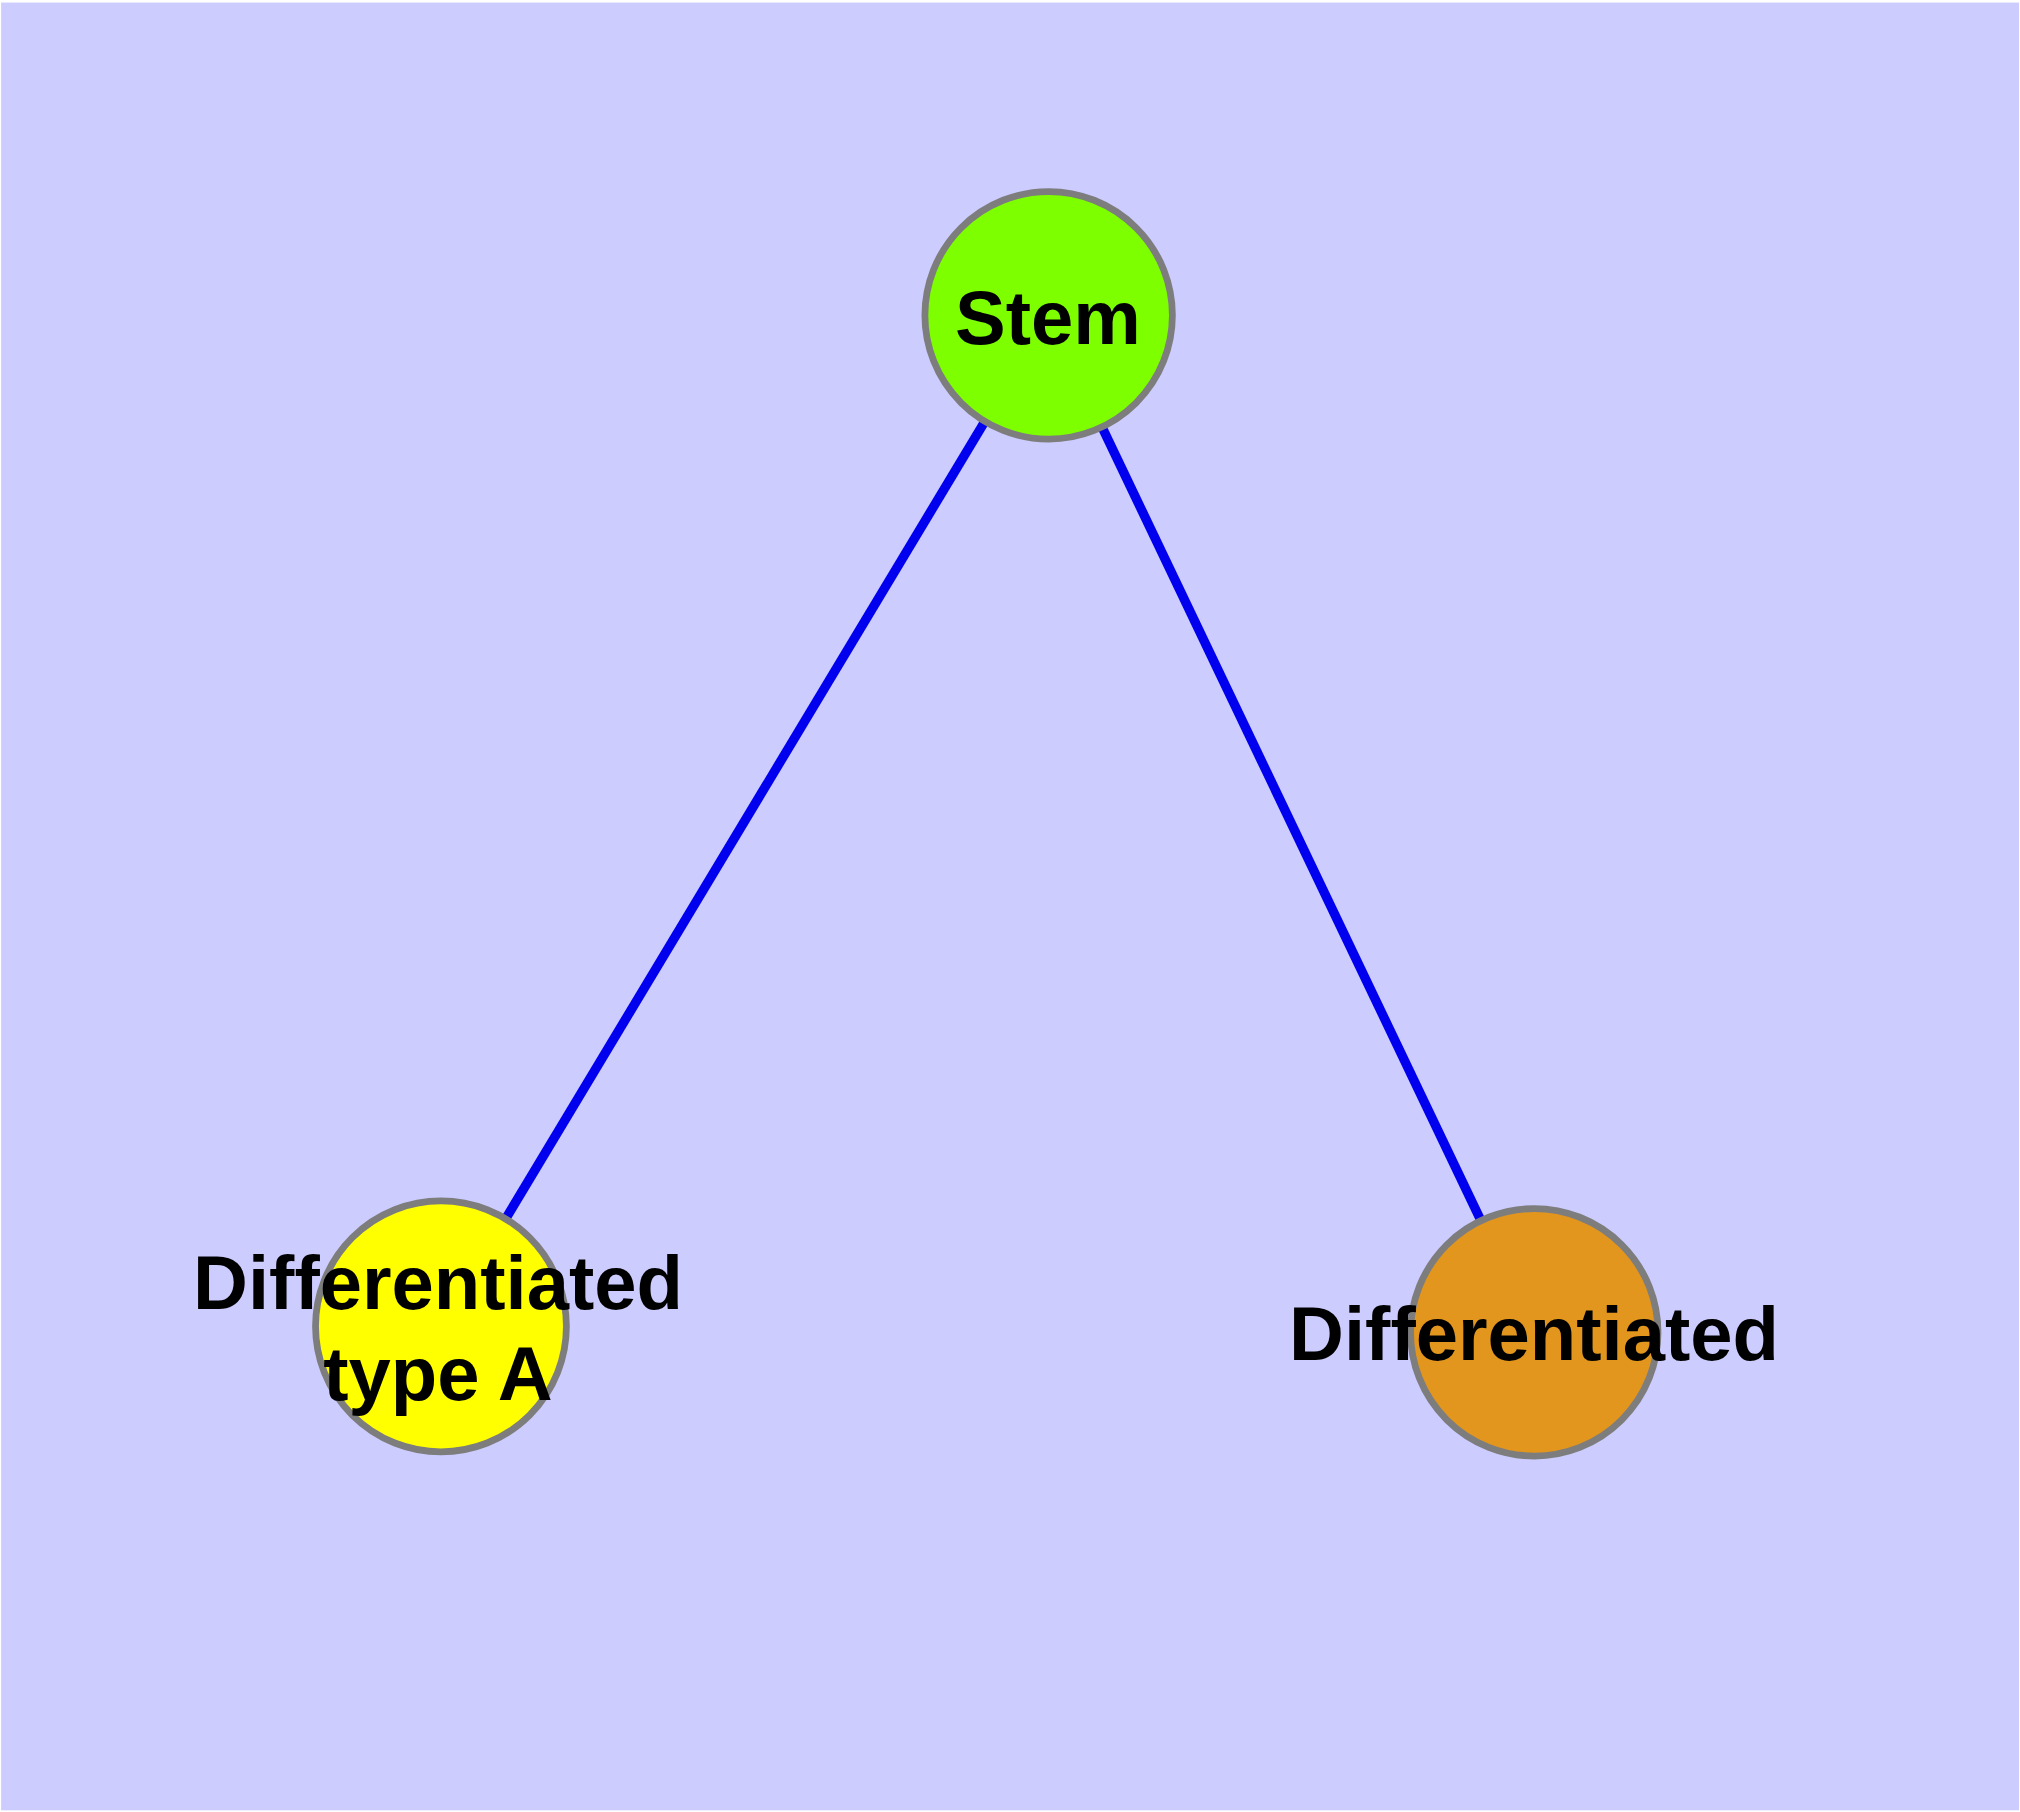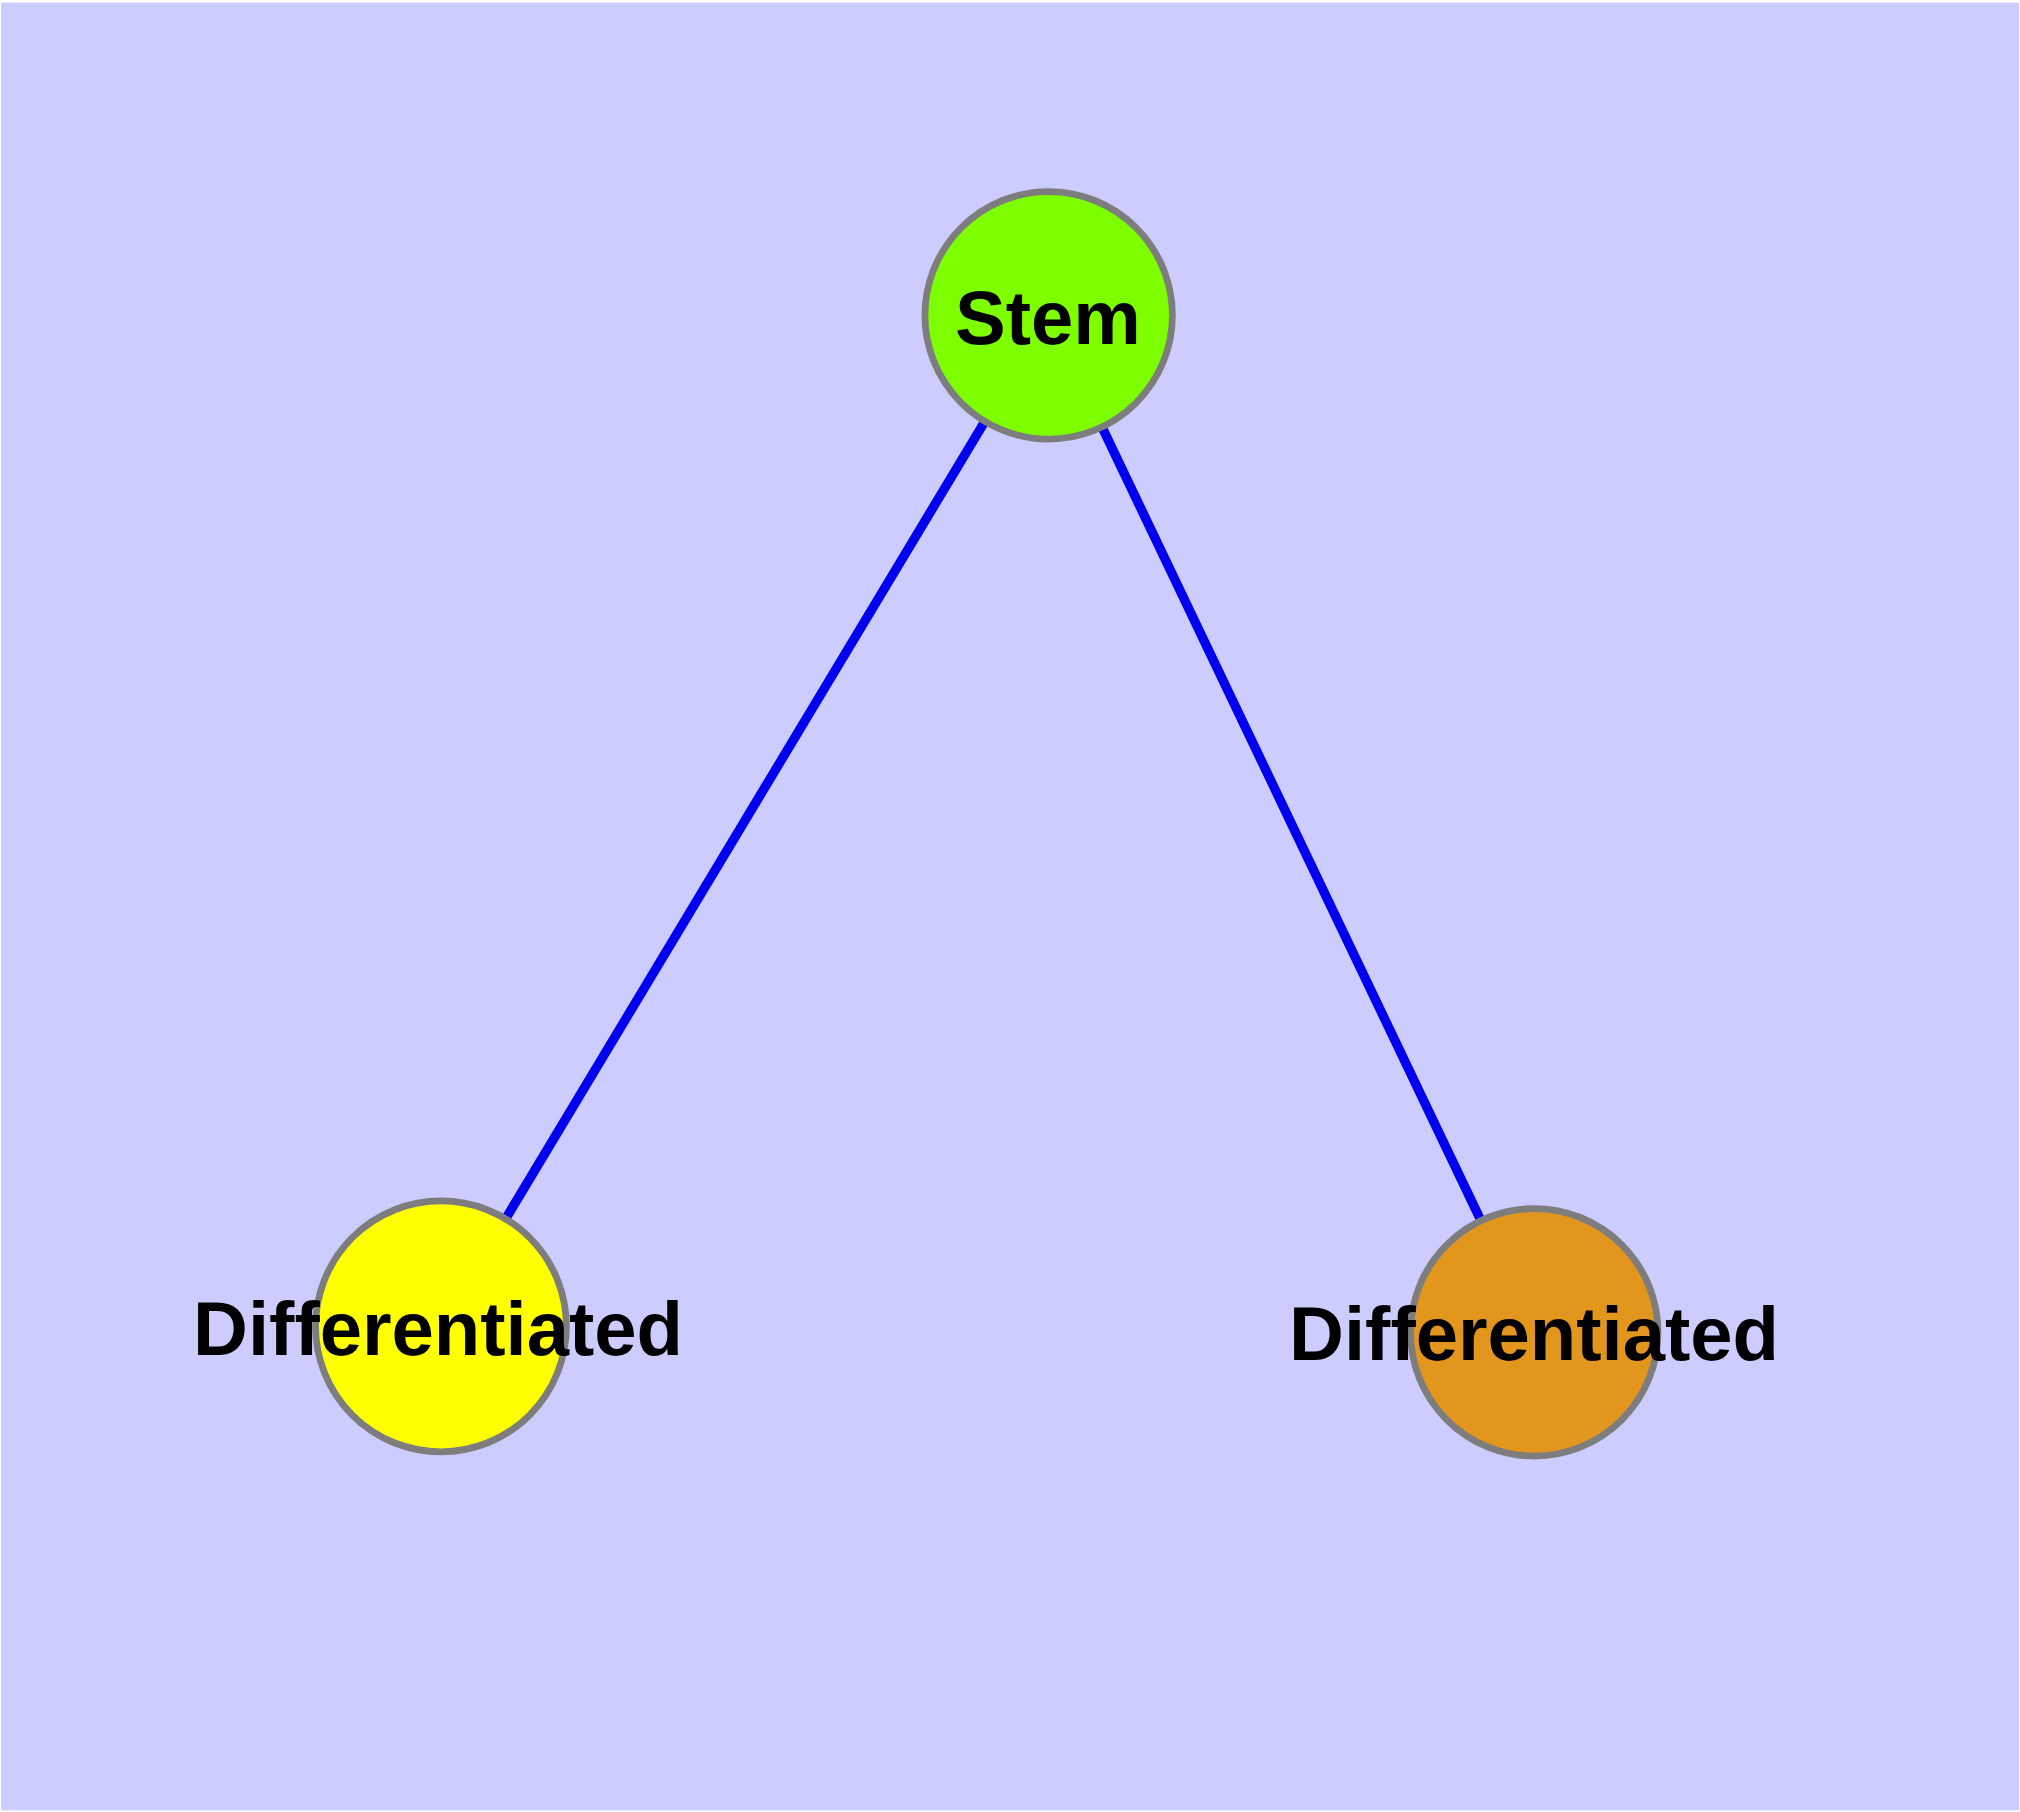--- a/index.html
+++ b/index.html
@@ -52,19 +52,20 @@
     <circle cx="520" cy="1565" r="148" stroke-width="8" fill="#FFFF00" stroke="#7D7D7D"></circle>
     <circle cx="1810" cy="1572" r="146" stroke-width="8" fill="#E2961E" stroke="#7D7D7D"></circle>
   </svg>
 
   <div class="node-label" id="label-stem">
     <div>Stem</div>
   </div>
 
   <div class="node-label" id="label-a">
     <div>Differentiated</div>
+    <div>type A</div>
   </div>
 
   <div class="node-label" id="label-b">
     <div>Differentiated</div>
   </div>
 </div>
 
 
 </body></html>

